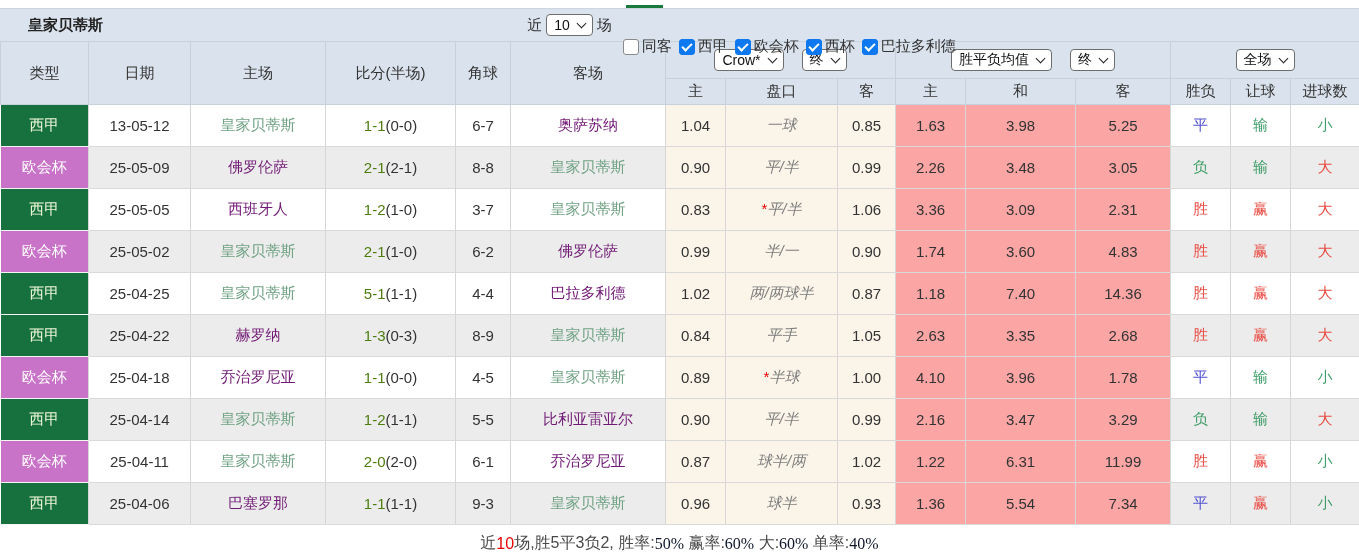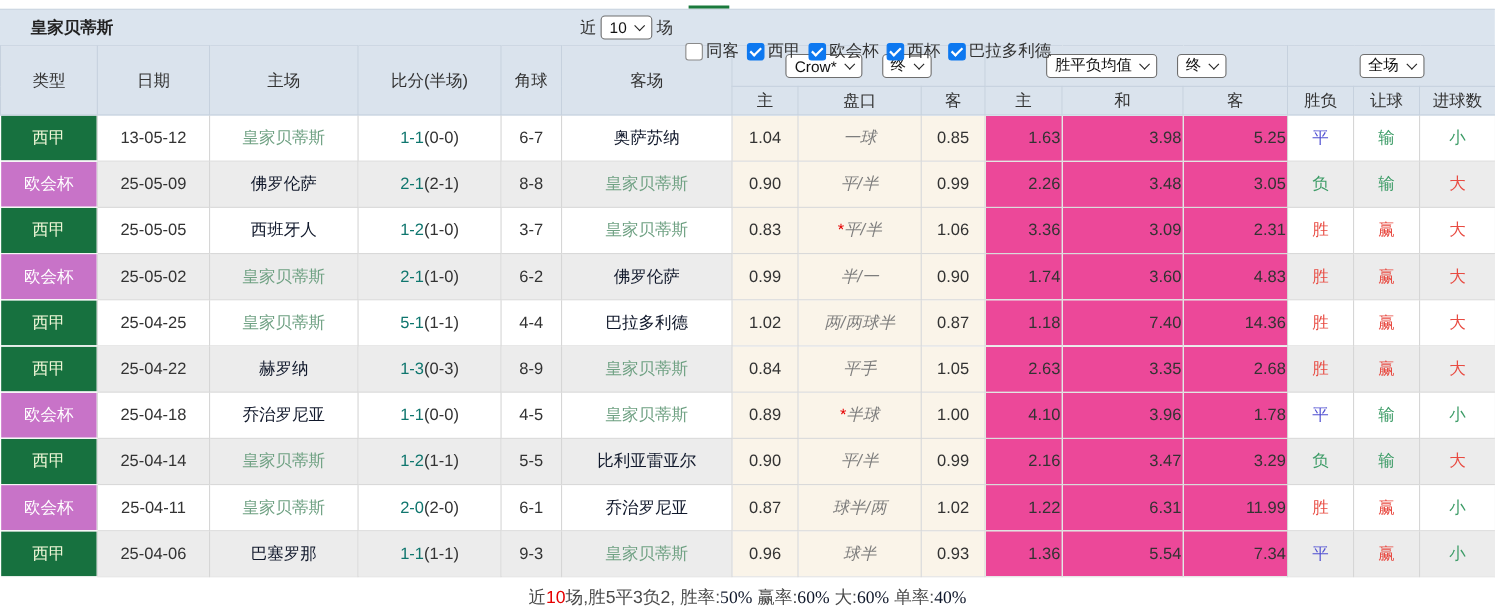--- a/index.html
+++ b/index.html
@@ -49,28 +49,28 @@
   thead tr.hr1 th { height:37px; }
   thead tr.hr2 th { height:26px; }
   .hdr-selects { display:flex; justify-content:center; align-items:flex-end; gap:18px; }
   tbody td {
     height:40px; font-size:15px; color:#333; text-align:center; vertical-align:middle;
     border-right:1px solid #d6d6d6; border-bottom:1px solid #d9d9d9; white-space:nowrap; overflow:hidden;
   }
   tr.odd td { background:#fff; }
   tr.even td { background:#ececec; }
   tbody tr td.cream { background:#faf4e9; }
-  tbody tr td.lblue { background:#ec4899;text-align:right; }
+  tbody tr td.lblue { background:#fca5a5; }
   td.col-type { padding:0; border-bottom:1px solid #f5f5f5; }
   .badge { width:100%; height:41px; display:flex; align-items:center; justify-content:center; font-size:15px; }
   .badge.green  { background:#17713f; color:#eef6d6; }
   .badge.purple { background:#c873c8; color:#ffffff; }
   .self { color:#6fa183; }
-  .team { color:#0f172a; }
-  .score-red { color:#0f766e; }
+  .team { color:#701a75; }
+  .score-red { color:#4d7c0f; }
   .half { color:#333; }
   .star { color:#e60000; }
   .ah-line { color:#7d7d7d;font-style:italic; }
   td.res-red, .res-red { color:#e84b42; }
   td.res-blue, .res-blue { color:#5050d2; }
   td.res-green, .res-green { color:#3d9c67; }
 
   
   .footer { height:37px; display:flex; align-items:center; justify-content:center; font-size:16px; background:#fff; }
   .footer span { white-space:pre; }

